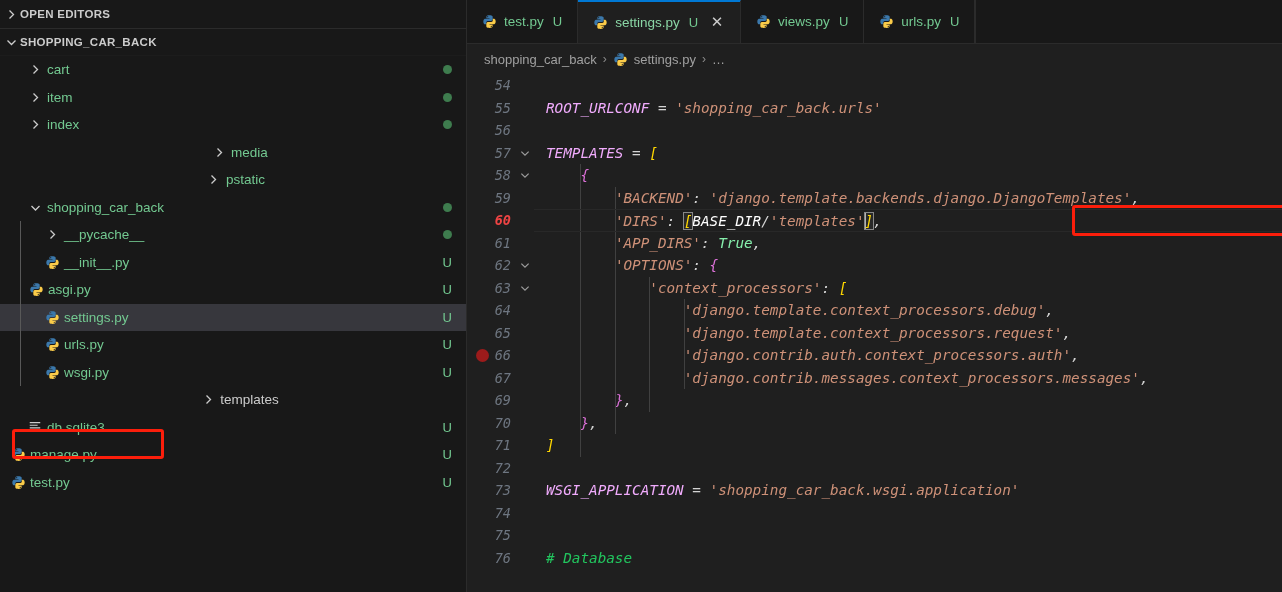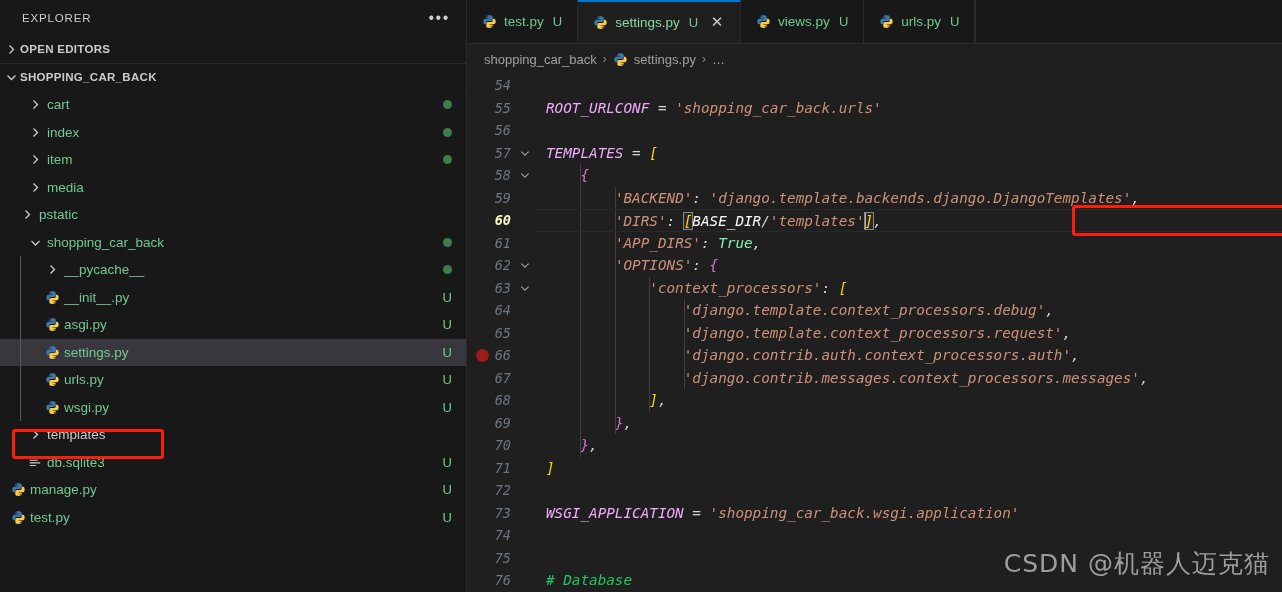--- a/index.html
+++ b/index.html
@@ -42,20 +42,21 @@
     display: inline-flex; align-items: center; justify-content: center;
     color: #cccccc;
   }
   .chev svg { display: block; }
 
   .tree { position: relative; }
   .row {
     height: 27.5px; display: flex; align-items: center;
     position: relative; cursor: pointer; font-size: 13.5px;
     padding-right: 14px;
+    justify-content: center;
   }
   .row.selected { background: #37373d; }
   .row-label { color: #73c991; white-space: nowrap; }
   .row-label.plain { color: #cccccc; }
   .row-icon {
     width: 20px; flex: 0 0 20px; display: inline-flex;
     align-items: center; justify-content: center; margin-right: 2px;
   }
   .status-letter {
     margin-left: auto; color: #73c991; font-size: 13px;
@@ -127,21 +128,21 @@
     position: relative; white-space: pre;
   }
   .gutter-bp {
     position: absolute; left: 9px; width: 13px; height: 13px;
     border-radius: 50%; background: #9c1b1b;
   }
   .lnum {
     width: 48px; flex: 0 0 48px; text-align: right;
     color: #6e7681; padding-right: 4px; font-size: 13.5px;
   }
-  .lnum.cur { color: #fef9c3; font-weight: bold; }
+  .lnum.cur { color: #ef4444; font-weight: bold; }
   .fold {
     width: 19px; flex: 0 0 19px; color: #9d9d9d;
     display: inline-flex; align-items: center; justify-content: center;
   }
   .code-text { padding-left: 12px; }
 
   
   .t-const  { color: #f0abfc; }
   .t-op     { color: #d4d4d4; }
   .t-str    { color: #ce9178; }
@@ -183,24 +184,20 @@
     letter-spacing: 1px;
   }
 </style>
 </head>
 <body>
 
 <div id="app">
 
   <div id="sidebar">
 
-    <div class="explorer-title-row">
-      <span class="explorer-title">EXPLORER</span>
-      <span class="ellipsis-btn">•••</span>
-    </div>
 
     <div class="section-header">
       <span class="chev">
         <svg width="11" height="11" viewBox="0 0 11 11">
             <path d="M3.5 1.5 L7.5 5.5 L3.5 9.5" fill="none" stroke="currentColor" stroke-width="1.3"></path>
           </svg>
       </span>
       <span>OPEN EDITORS</span>
     </div>
 
@@ -226,42 +223,42 @@
           <span class="dot"></span>
         </div>
         <div class="row" style="padding-left:25px">
           <span class="row-icon">
             <span style="display:inline-flex;color:#cccccc">
               <svg width="11" height="11" viewBox="0 0 11 11">
                 <path d="M3.5 1.5 L7.5 5.5 L3.5 9.5" fill="none" stroke="currentColor" stroke-width="1.3"></path>
               </svg>
             </span>
           </span>
+          <span class="row-label">item</span>
+          <span class="dot"></span>
+        </div>
+        <div class="row" style="padding-left:25px">
+          <span class="row-icon">
+            <span style="display:inline-flex;color:#cccccc">
+              <svg width="11" height="11" viewBox="0 0 11 11">
+                <path d="M3.5 1.5 L7.5 5.5 L3.5 9.5" fill="none" stroke="currentColor" stroke-width="1.3"></path>
+              </svg>
+            </span>
+          </span>
           <span class="row-label">index</span>
           <span class="dot"></span>
         </div>
         <div class="row" style="padding-left:25px">
           <span class="row-icon">
             <span style="display:inline-flex;color:#cccccc">
               <svg width="11" height="11" viewBox="0 0 11 11">
                 <path d="M3.5 1.5 L7.5 5.5 L3.5 9.5" fill="none" stroke="currentColor" stroke-width="1.3"></path>
               </svg>
             </span>
           </span>
-          <span class="row-label">item</span>
-          <span class="dot"></span>
-        </div>
-        <div class="row" style="padding-left:25px">
-          <span class="row-icon">
-            <span style="display:inline-flex;color:#cccccc">
-              <svg width="11" height="11" viewBox="0 0 11 11">
-                <path d="M3.5 1.5 L7.5 5.5 L3.5 9.5" fill="none" stroke="currentColor" stroke-width="1.3"></path>
-              </svg>
-            </span>
-          </span>
           <span class="row-label">media</span>
         </div>
         <div class="row" style="padding-left:17px">
           <span class="row-icon">
             <span style="display:inline-flex;color:#cccccc">
               <svg width="11" height="11" viewBox="0 0 11 11">
                 <path d="M3.5 1.5 L7.5 5.5 L3.5 9.5" fill="none" stroke="currentColor" stroke-width="1.3"></path>
               </svg>
             </span>
           </span>
@@ -294,21 +291,21 @@
             <span style="display:inline-flex">
               <svg width="15" height="15" viewBox="0 0 16 16">
                 <path d="M7.9 1.2c-1.7 0-3.2.3-3.2 1.8v1.6h3.3v.5H3.5S1.4 4.9 1.4 8s1.9 3 1.9 3h1.2V9.3s-.1-1.9 1.8-1.9h3.3s1.8 0 1.8-1.7V3c0-.1.1-1.8-3.5-1.8zM6.1 2.2c.3 0 .6.3.6.6s-.3.6-.6.6-.6-.3-.6-.6.3-.6.6-.6z" fill="#3b78ab"></path>
                 <path d="M8.1 14.8c1.7 0 3.2-.3 3.2-1.8v-1.6H8v-.5h4.5s2.1.2 2.1-2.9-1.9-3-1.9-3h-1.2v1.7s.1 1.9-1.8 1.9H6.4s-1.8 0-1.8 1.7V13c0 .1-.1 1.8 3.5 1.8zm1.8-1c-.3 0-.6-.3-.6-.6s.3-.6.6-.6.6.3.6.6-.3.6-.6.6z" fill="#fbcc49"></path>
               </svg>
             </span>
           </span>
           <span class="row-label">__init__.py</span>
           <span class="status-letter">U</span>
         </div>
-        <div class="row" style="padding-left:42px">
+        <div class="row" style="padding-left:26px">
           <span class="row-icon">
             <span style="display:inline-flex">
               <svg width="15" height="15" viewBox="0 0 16 16">
                 <path d="M7.9 1.2c-1.7 0-3.2.3-3.2 1.8v1.6h3.3v.5H3.5S1.4 4.9 1.4 8s1.9 3 1.9 3h1.2V9.3s-.1-1.9 1.8-1.9h3.3s1.8 0 1.8-1.7V3c0-.1.1-1.8-3.5-1.8zM6.1 2.2c.3 0 .6.3.6.6s-.3.6-.6.6-.6-.3-.6-.6.3-.6.6-.6z" fill="#3b78ab"></path>
                 <path d="M8.1 14.8c1.7 0 3.2-.3 3.2-1.8v-1.6H8v-.5h4.5s2.1.2 2.1-2.9-1.9-3-1.9-3h-1.2v1.7s.1 1.9-1.8 1.9H6.4s-1.8 0-1.8 1.7V13c0 .1-.1 1.8 3.5 1.8zm1.8-1c-.3 0-.6-.3-.6-.6s.3-.6.6-.6.6.3.6.6-.3.6-.6.6z" fill="#fbcc49"></path>
               </svg>
             </span>
           </span>
           <span class="row-label">asgi.py</span>
           <span class="status-letter">U</span>
@@ -485,33 +482,31 @@
         <div class="code-line"><span class="lnum">62</span><span class="fold"><svg width="10" height="10" viewBox="0 0 11 11">
               <path d="M1.5 4 L5.5 8 L9.5 4" fill="none" stroke="currentColor" stroke-width="1.3"></path>
             </svg></span><span class="code-text"><span class="t-plain">        </span><span class="t-str">'OPTIONS'</span><span class="t-op">:</span><span class="t-plain"> </span><span class="t-br-p">{</span></span></div>
         <div class="code-line"><span class="lnum">63</span><span class="fold"><svg width="10" height="10" viewBox="0 0 11 11">
               <path d="M1.5 4 L5.5 8 L9.5 4" fill="none" stroke="currentColor" stroke-width="1.3"></path>
             </svg></span><span class="code-text"><span class="t-plain">            </span><span class="t-str">'context_processors'</span><span class="t-op">:</span><span class="t-plain"> </span><span class="t-br-y">[</span></span></div>
         <div class="code-line"><span class="lnum">64</span><span class="fold"></span><span class="code-text"><span class="t-plain">                </span><span class="t-str">'django.template.context_processors.debug'</span><span class="t-op">,</span></span></div>
         <div class="code-line"><span class="lnum">65</span><span class="fold"></span><span class="code-text"><span class="t-plain">                </span><span class="t-str">'django.template.context_processors.request'</span><span class="t-op">,</span></span></div>
         <div class="code-line"><span class="gutter-bp"></span><span class="lnum">66</span><span class="fold"></span><span class="code-text"><span class="t-plain">                </span><span class="t-str">'django.contrib.auth.context_processors.auth'</span><span class="t-op">,</span></span></div>
         <div class="code-line"><span class="lnum">67</span><span class="fold"></span><span class="code-text"><span class="t-plain">                </span><span class="t-str">'django.contrib.messages.context_processors.messages'</span><span class="t-op">,</span></span></div>
-        <div class="code-line"><span class="lnum">68</span><span class="fold"></span><span class="code-text"><span class="t-plain">            </span><span class="t-br-y">]</span><span class="t-op">,</span></span></div>
         <div class="code-line"><span class="lnum">69</span><span class="fold"></span><span class="code-text"><span class="t-plain">        </span><span class="t-br-p">}</span><span class="t-op">,</span></span></div>
         <div class="code-line"><span class="lnum">70</span><span class="fold"></span><span class="code-text"><span class="t-plain">    </span><span class="t-br-p">}</span><span class="t-op">,</span></span></div>
         <div class="code-line"><span class="lnum">71</span><span class="fold"></span><span class="code-text"><span class="t-br-y">]</span></span></div>
         <div class="code-line"><span class="lnum">72</span><span class="fold"></span><span class="code-text"></span></div>
         <div class="code-line"><span class="lnum">73</span><span class="fold"></span><span class="code-text"><span class="t-const">WSGI_APPLICATION</span><span class="t-plain"> </span><span class="t-op">=</span><span class="t-plain"> </span><span class="t-str">'shopping_car_back.wsgi.application'</span></span></div>
         <div class="code-line"><span class="lnum">74</span><span class="fold"></span><span class="code-text"></span></div>
         <div class="code-line"><span class="lnum">75</span><span class="fold"></span><span class="code-text"></span></div>
         <div class="code-line"><span class="lnum">76</span><span class="fold"></span><span class="code-text"><span class="t-cmt"># Database</span></span></div>
         <div class="indent-guide" style="left: 113.4px; top: 90px; height: 292.5px;"></div>
         <div class="indent-guide" style="left: 147.8px; top: 112.5px; height: 247.5px;"></div>
         <div class="indent-guide" style="left: 182.2px; top: 202.5px; height: 135px;"></div>
         <div class="indent-guide" style="left: 216.6px; top: 225px; height: 90px;"></div>
         <div class="active-line-border" style="top: 135px;"></div>
       </div>
 
     <div id="editor-red-box"></div>
 
-    <div id="watermark">CSDN @机器人迈克猫</div>
   </div>
 </div>
 
 </body></html>

